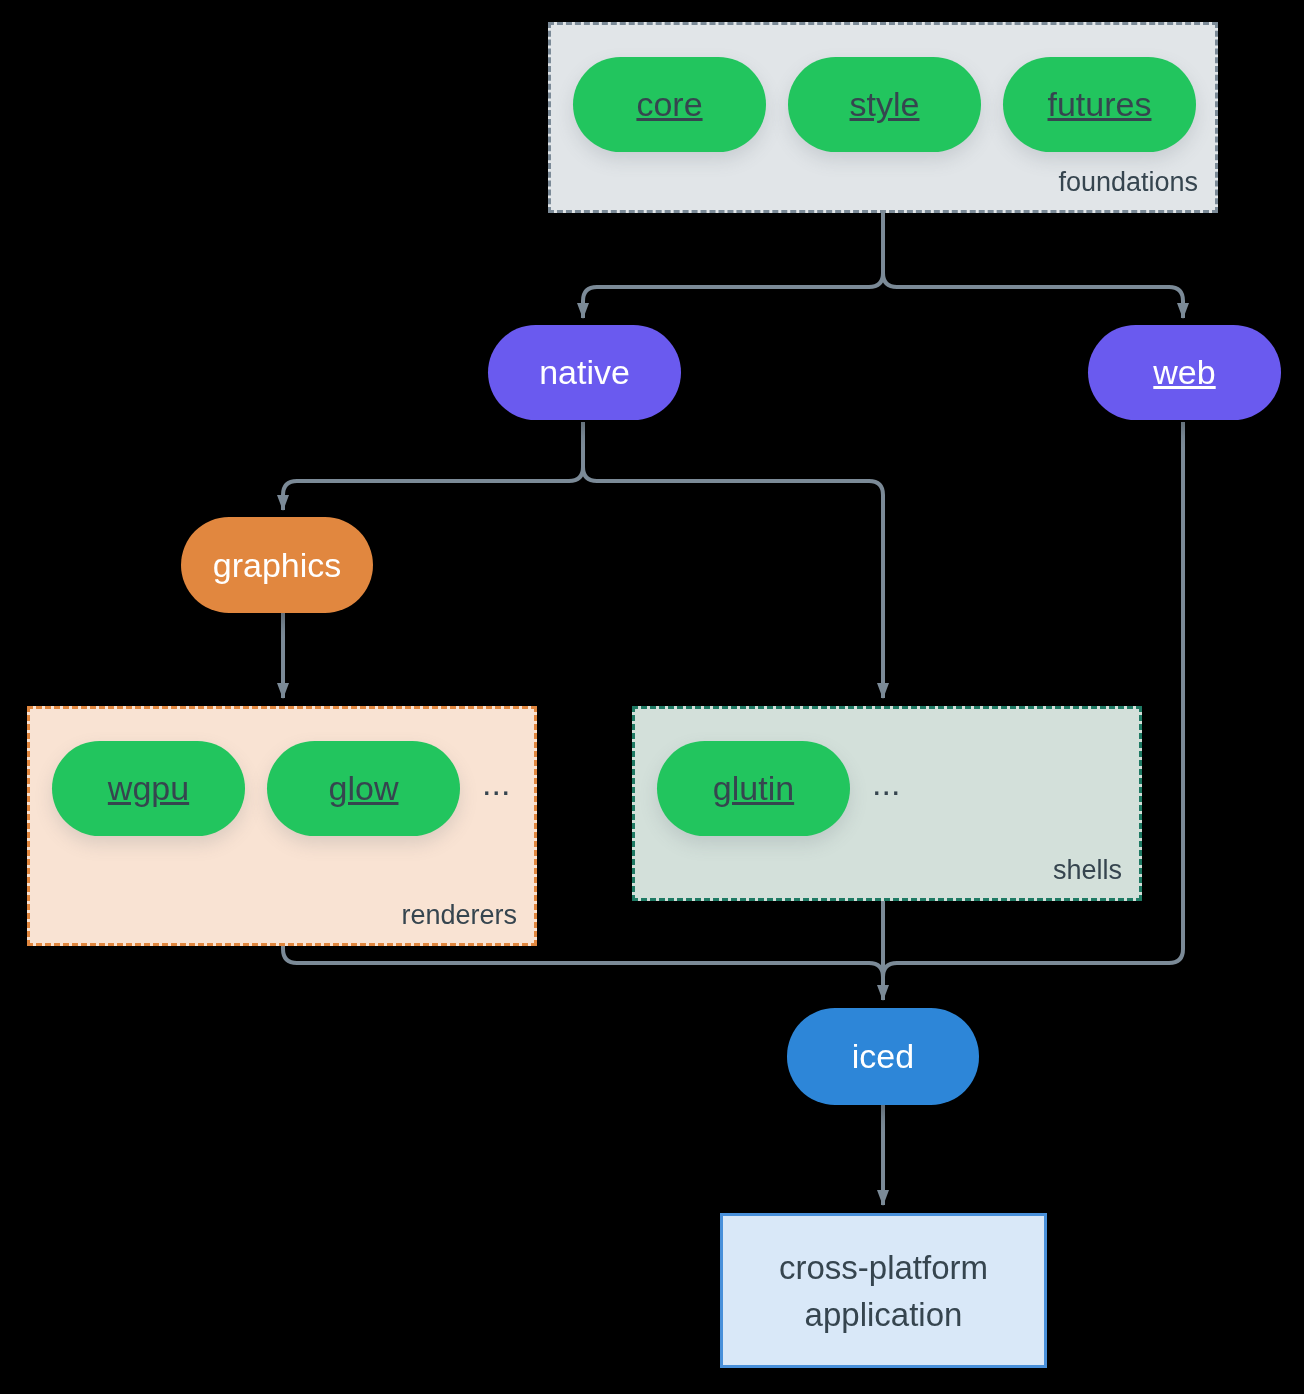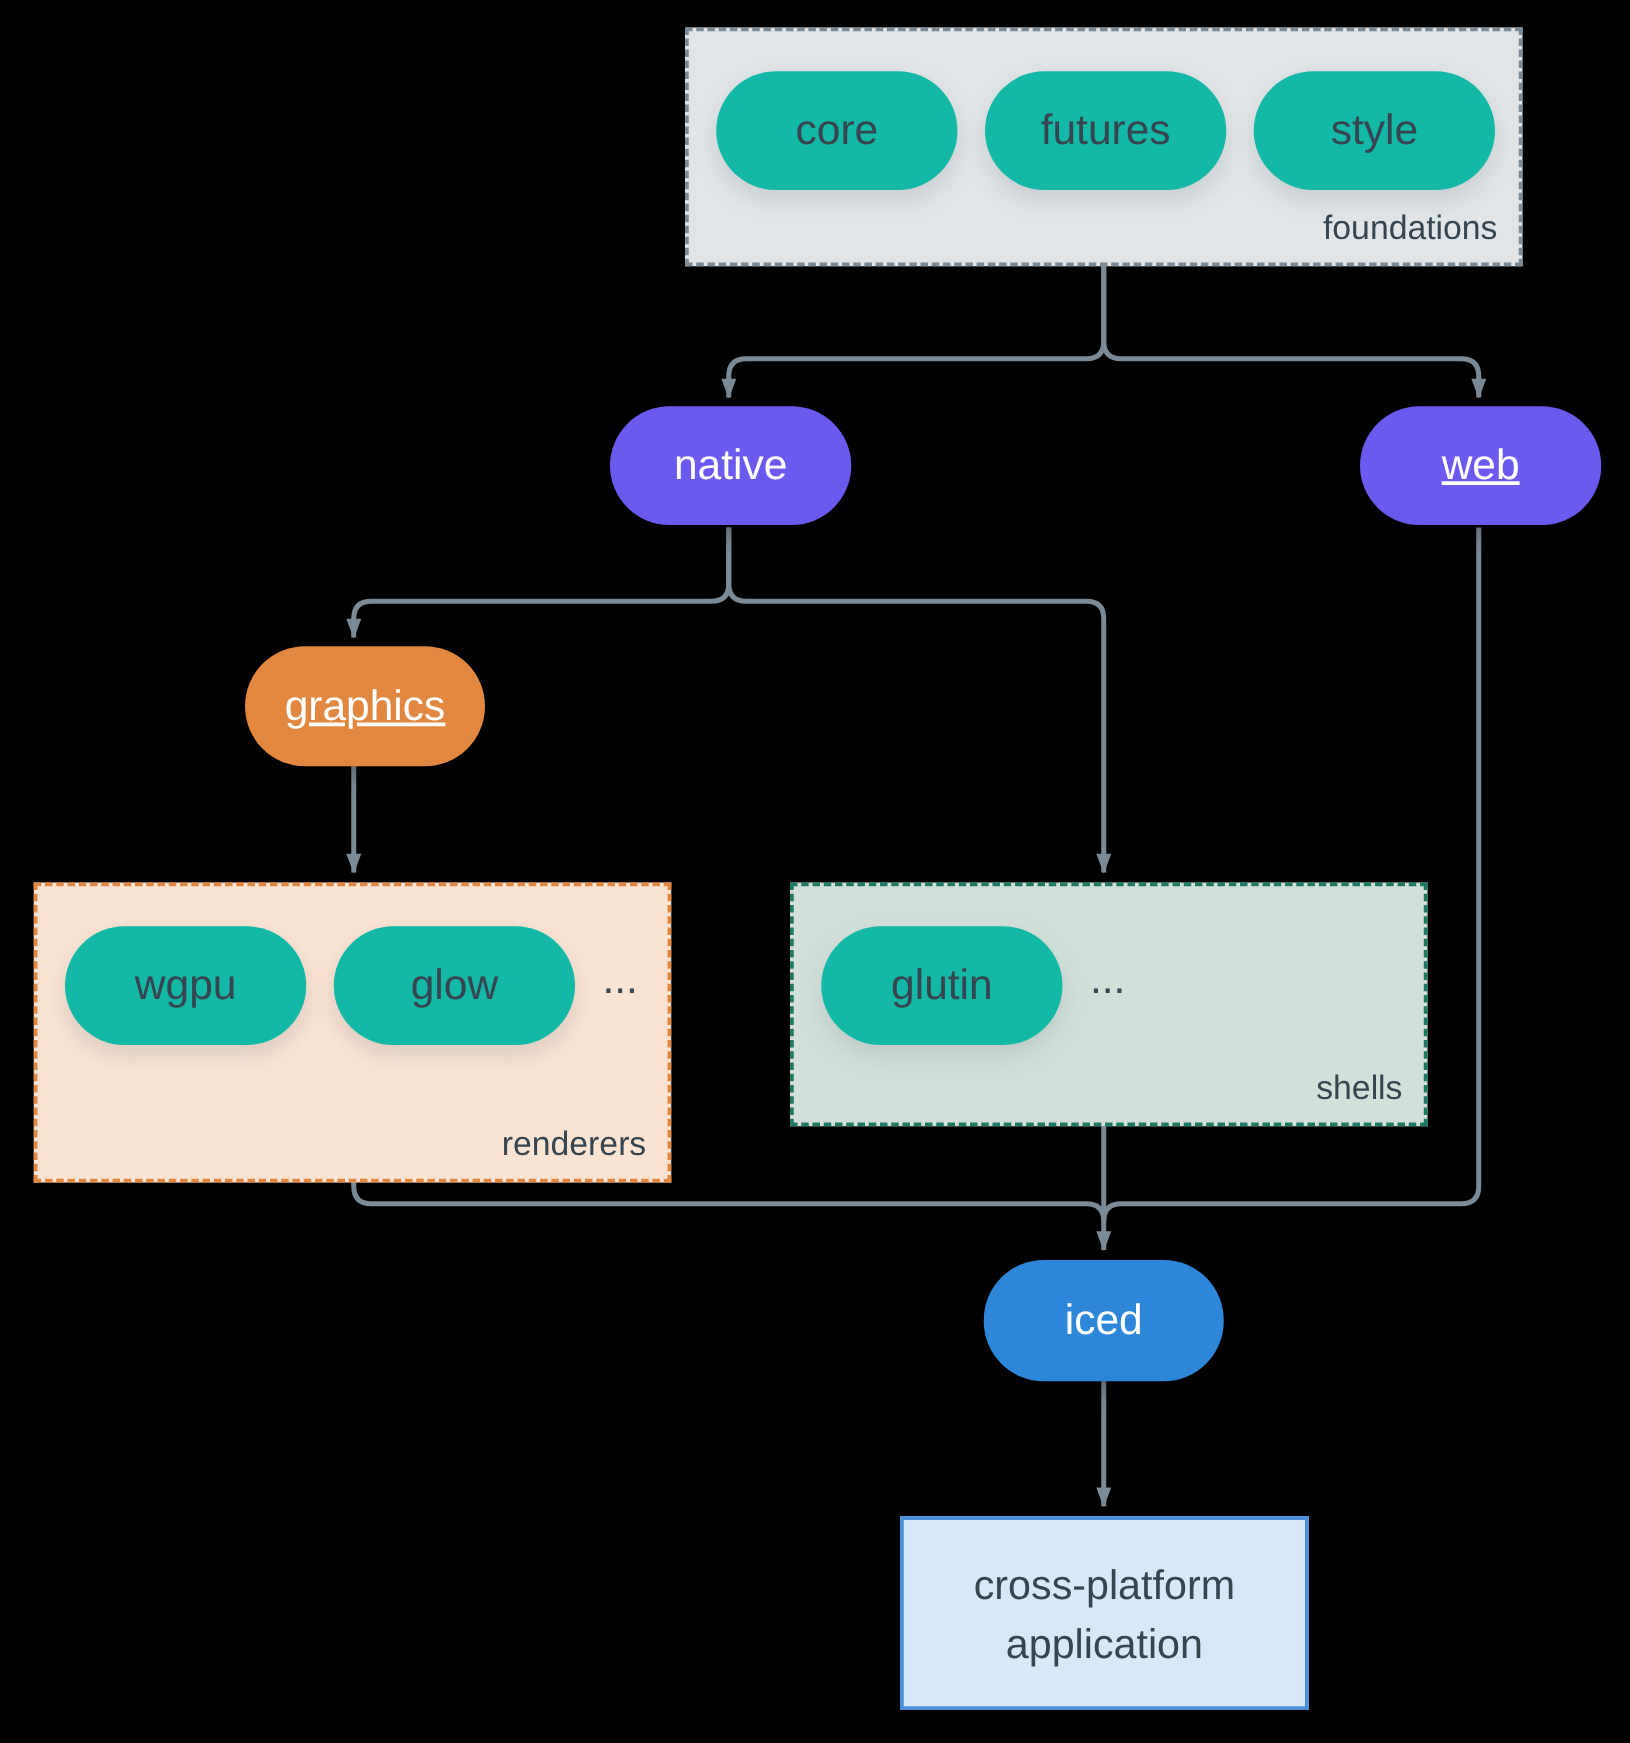--- a/index.html
+++ b/index.html
@@ -53,36 +53,37 @@
   .pill {
     box-sizing: border-box;
     width: 193px; height: 95px;
     border-radius: 48px;
     display: flex;
     align-items: center;
     justify-content: center;
     font-size: 34px;
   }
   .pill.white {
-    background: #14b8a6;
+    background: #22c55e;
     color: #36454f;
     box-shadow: 0 8px 18px rgba(90,100,110,0.18);
+    text-decoration: underline;
   }
   .pill.floating {
     position: absolute;
     box-shadow: 0 8px 18px rgba(0,0,0,0.25);
     color: #ffffff;
   }
   .pill.purple { background: #6a5aef; }
   .pill.orange { background: #e1873f; }
   .pill.blue   { background: #2d86d8; }
 
   #native-pill   { left: 488px;  top: 325px; }
   #web-pill      { left: 1088px; top: 325px; text-decoration: underline; }
-  #graphics-pill { left: 196px;  top: 517px; width: 192px; height: 96px; text-decoration: underline; }
+  #graphics-pill { left: 181px;  top: 517px; width: 192px; height: 96px; }
   #iced-pill     { left: 787px;  top: 1008px; width: 192px; height: 97px; }
 
   .ellipsis {
     font-size: 34px;
     color: #36454f;
     padding-bottom: 10px;
   }
 
   
   #app-box {
@@ -121,22 +122,22 @@
       <path d="M283,901 V949 Q283,963 297,963 H869 Q883,963 883,977"></path>
       <path d="M1183,422 V949 Q1183,963 1169,963 H897 Q883,963 883,977"></path>
       <path d="M883,901 V1000" marker-end="url(#arrowhead)"></path>
       <path d="M883,1105 V1205" marker-end="url(#arrowhead)"></path>
     </g>
   </svg>
 
   <div id="foundations-box" class="group-box">
     <div class="pill-row">
       <div class="pill white">core</div>
+      <div class="pill white">style</div>
       <div class="pill white">futures</div>
-      <div class="pill white">style</div>
     </div>
     <div class="group-label">foundations</div>
   </div>
 
   <div id="native-pill" class="pill purple floating">native</div>
   <div id="web-pill" class="pill purple floating">web</div>
 
   <div id="graphics-pill" class="pill orange floating">graphics</div>
 
   <div id="renderers-box" class="group-box">

